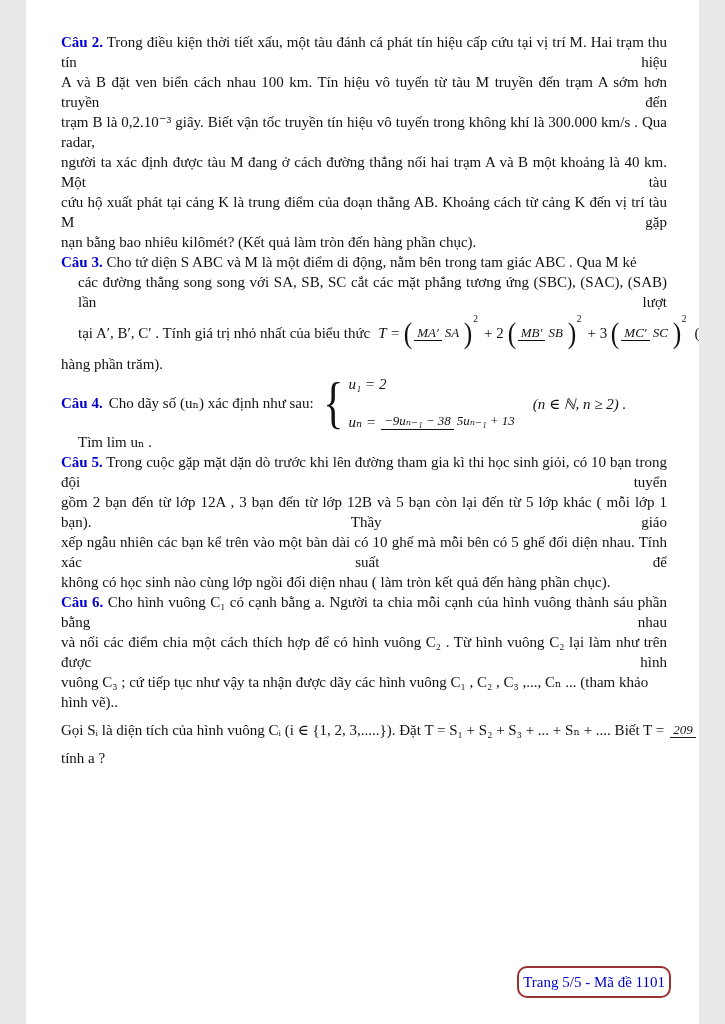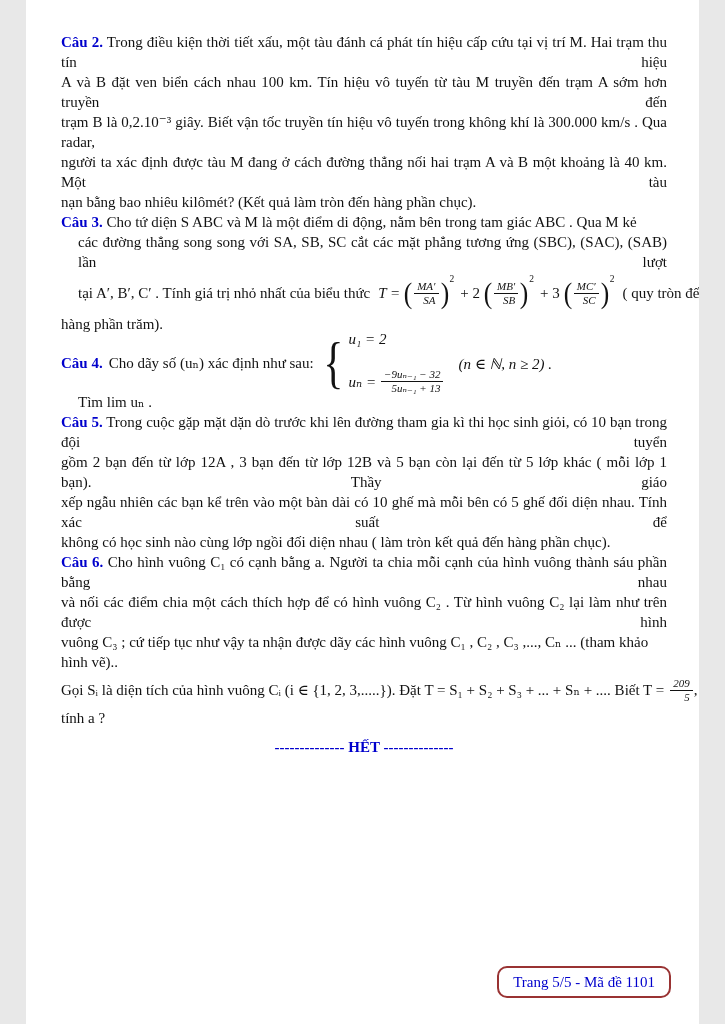--- a/index.html
+++ b/index.html
@@ -30,24 +30,24 @@
   .mi{font-style:italic;}
   
   .fline{
     display:flex;align-items:center;
     white-space:nowrap;
     height:42px;
   }
   .fline.q6h{height:36px;}
   .fline .tx{white-space:pre;}
   .frac{
-    display:inline-flex;flex-direction:column;
-    text-align:right;
+    display:inline-flex;flex-direction:row;
+    text-align:left;
     font-style:italic;
-    font-size:11px;line-height:1.18;
+    font-size:13px;line-height:1.18;
     vertical-align:middle;
     margin:0 1px;
   }
   .frac .num{display:block;border-bottom:1px solid var(--text);padding:0 3px;}
   .frac .den{display:block;padding:0 3px;}
   .bigp{
     font-size:30px;font-weight:400;line-height:1;
     font-family:"Liberation Serif",serif;
     transform:scaleX(.85);
   }
@@ -84,35 +84,36 @@
     margin-top:9px;
     line-height:20px;
   }
   .footer-box{
     position:absolute;
     top:966px;right:28px;
     height:24px;
     display:flex;align-items:center;
     border:2px solid var(--fborder);
     border-radius:10px;
-    padding:2px 14px;
+    padding:2px 4px;
     color:var(--blue);
     font-size:15px;
   }
 </style>
 </head>
 <body>
 
 <div class="page">
   <div class="content">
 
     <div class="ln just"><b class="ql">Câu 2.</b> <span>Trong điều kiện thời tiết xấu, một tàu đánh cá phát tín hiệu cấp cứu tại vị trí M. Hai trạm thu tín hiệu</span></div>
     <div class="ln just">A và B đặt ven biển cách nhau 100 km. Tín hiệu vô tuyến từ tàu M truyền đến trạm A sớm hơn truyền đến</div>
     <div class="ln just">trạm B là 0,2.10⁻³ giây. Biết vận tốc truyền tín hiệu vô tuyến trong không khí là 300.000 km/s . Qua radar,</div>
     <div class="ln just">người ta xác định được tàu M đang ở cách đường thẳng nối hai trạm A và B một khoảng là 40 km. Một tàu</div>
+    <div class="ln just">cứu hộ xuất phát tại cảng K là trung điểm của đoạn thẳng AB. Khoảng cách từ cảng K đến vị trí tàu M gặp</div>
     <div class="ln">nạn bằng bao nhiêu kilômét? (Kết quả làm tròn đến hàng phần chục).</div>
 
     <div class="ln"><b class="ql">Câu 3.</b> <span>Cho tứ diện S ABC và M là một điểm di động, nằm bên trong tam giác ABC . Qua M kẻ</span></div>
     <div class="ln just ind">các đường thẳng song song với SA, SB, SC cắt các mặt phẳng tương ứng (SBC), (SAC), (SAB) lần lượt</div>
     <div class="fline ind">
       <span class="tx q3pre">tại A′, B′, C′ . Tính giá trị nhỏ nhất của biểu thức</span>
       <span class="mi op">T =</span>
       <span class="bigp">(</span>
       <span class="frac">
           <span class="num">MA′</span>
@@ -142,21 +143,21 @@
 
     <div class="q4row">
       <b class="ql intro">Câu 4.</b>
       <span class="intro">Cho dãy số (uₙ) xác định như sau:</span>
       <span class="brace">{</span>
       <span class="sys">
         <span class="r1">u₁ = 2</span>
         <span class="r2">
           <span class="lhs">uₙ =</span>
           <span class="frac">
-              <span class="num">−9uₙ₋₁ − 32</span>
+              <span class="num">−9uₙ₋₁ − 38</span>
               <span class="den">5uₙ₋₁ + 13</span>
             </span>
         </span>
       </span>
       <span class="cond">(n ∈ ℕ, n ≥ 2) .</span>
     </div>
     <div class="ln ind">Tìm lim uₙ .</div>
 
     <div class="ln just"><b class="ql">Câu 5.</b> <span>Trong cuộc gặp mặt dặn dò trước khi lên đường tham gia kì thi học sinh giỏi, có 10 bạn trong đội tuyển</span></div>
     <div class="ln just">gồm 2 bạn đến từ lớp 12A , 3 bạn đến từ lớp 12B và 5 bạn còn lại đến từ 5 lớp khác ( mỗi lớp 1 bạn). Thầy giáo</div>
@@ -169,20 +170,19 @@
     <div class="fline q6h">
       <span class="tx q3pre">Gọi Sᵢ là diện tích của hình vuông Cᵢ (i ∈ {1, 2, 3,.....}). Đặt T = S₁ + S₂ + S₃ + ... + Sₙ + .... Biết T =</span>
       <span class="frac">
           <span class="num">209</span>
           <span class="den">5</span>
         </span>
       <span class="tx">,</span>
     </div>
     <div class="ln">tính a ?</div>
 
-    <div class="het">-------------- HẾT --------------</div>
 
   </div>
 
   <div class="footer-box">
     <span>Trang 5/5 - Mã đề 1101</span>
   </div>
 </div>
 
 </body></html>

